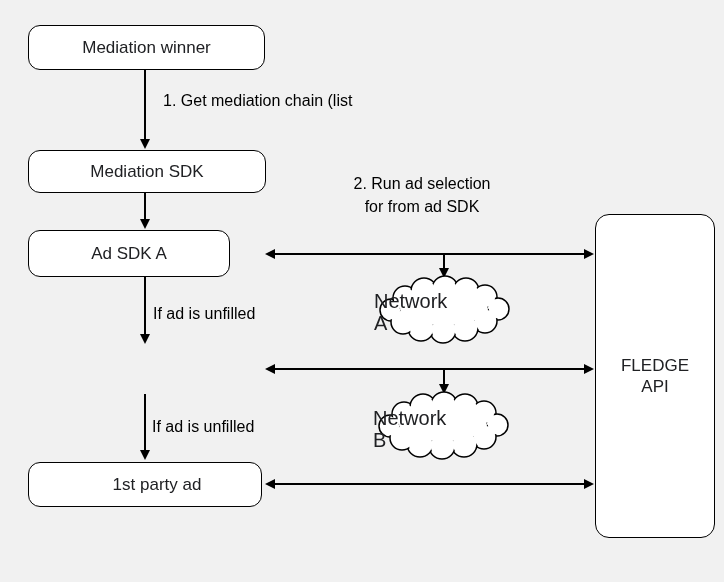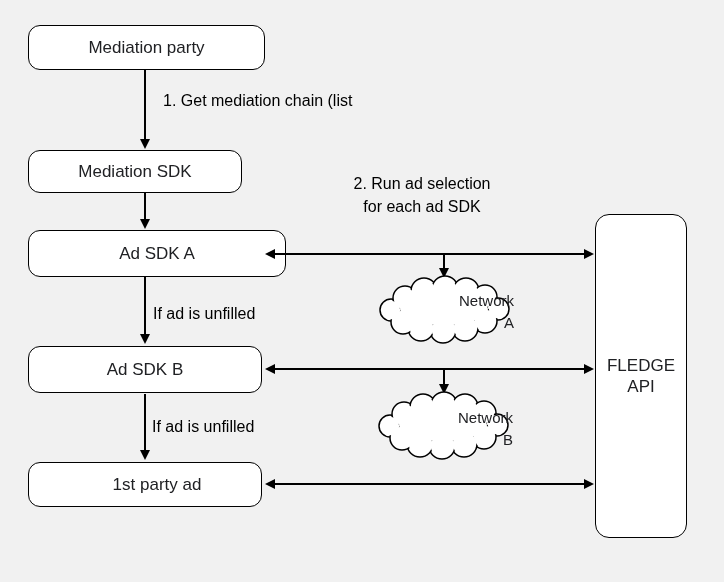--- a/index.html
+++ b/index.html
@@ -23,66 +23,63 @@
     align-items:center;
     justify-content:center;
     text-align:center;
     font-size:17px;
     line-height:21px;
     box-sizing:border-box;
   }
   .node.tall{border-radius:14px;flex-direction:column;}
   .node.tall span{display:block;}
   #mediation-server{left:28px;top:25px;width:237px;height:45px;}
-  #mediation-sdk{left:28px;top:150px;width:214px;height:43px;align-items:center;}
-  #ad-sdk-a{left:28px;top:230px;width:258px;height:47px;}
+  #mediation-sdk{left:28px;top:150px;width:238px;height:43px;align-items:center;}
+  #ad-sdk-a{left:28px;top:230px;width:202px;height:47px;}
   #ad-sdk-b{left:28px;top:346px;width:234px;height:47px;}
   #first-party-ad{left:28px;top:462px;width:234px;height:45px;padding-left:24px;}
-  #fledge-api{left:595px;top:214px;width:92px;height:324px;}
+  #fledge-api{left:595px;top:214px;width:120px;height:324px;}
   svg.layer{position:absolute;left:0;top:0;width:724px;height:582px;}
   .annotation{
     position:absolute;
     font-size:16px;
     line-height:22px;
     color:#000000;
     white-space:nowrap;
   }
   .annotation span{display:block;}
   #label-step1{left:163px;top:90px;text-align:left;}
   #label-step2{left:340px;top:172px;width:164px;text-align:center;line-height:23px;}
   #label-unfilled-1{left:153px;top:303px;}
   #label-unfilled-2{left:152px;top:416px;}
   #label-step3{left:280px;top:498px;text-align:left;}
   .cloud-label{
     position:absolute;
     width:140px;
-    text-align:right;
-    font-size:15px;
+    text-align:left;
+    font-size:20px;
     line-height:22px;
   }
   .cloud-label span{display:block;}
   #network-a-label{left:374px;top:290px;}
   #network-b-label{left:373px;top:407px;}
 </style>
 </head>
 <body>
 
 <div class="canvas">
 
   <div class="node" id="mediation-server">
-    <span>Mediation party</span>
+    <span>Mediation winner</span>
   </div>
   <div class="node" id="mediation-sdk">
     <span>Mediation SDK</span>
   </div>
   <div class="node" id="ad-sdk-a">
     <span>Ad SDK A</span>
-  </div>
-  <div class="node" id="ad-sdk-b">
-    <span>Ad SDK B</span>
   </div>
   <div class="node" id="first-party-ad">
     <span>1st party ad</span>
   </div>
   <div class="node tall" id="fledge-api">
     <span>FLEDGE</span>
     <span>API</span>
   </div>
 
   <svg class="layer" viewBox="0 0 724 582">
@@ -174,18 +171,18 @@
   <div class="cloud-label" id="network-b-label">
     <span>Network</span>
     <span>B</span>
   </div>
 
   <div class="annotation" id="label-step1">
     <span>1. Get mediation chain (list</span>
   </div>
   <div class="annotation" id="label-step2">
     <span>2. Run ad selection</span>
-    <span>for each ad SDK</span>
+    <span>for from ad SDK</span>
   </div>
   <div class="annotation" id="label-unfilled-1">If ad is unfilled</div>
   <div class="annotation" id="label-unfilled-2">If ad is unfilled</div>
 
 </div>
 
 </body></html>

